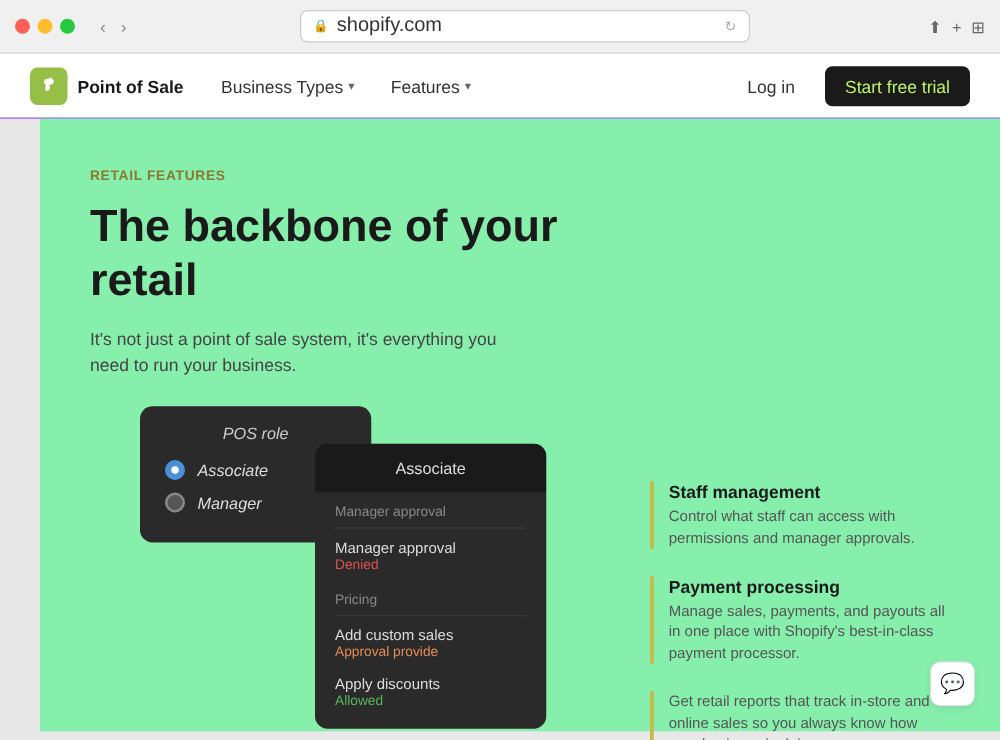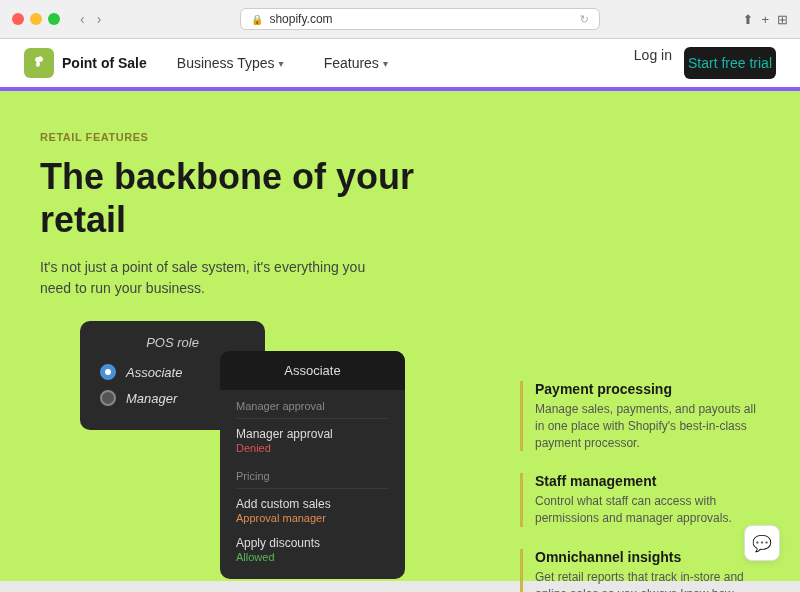--- a/index.html
+++ b/index.html
@@ -49,31 +49,31 @@
       align-items: center;
       background: white;
       border: 1px solid #ccc;
       border-radius: 6px;
       padding: 3px 10px;
       gap: 6px;
       max-width: 360px;
       margin: 0 auto;
     }
     .address-lock { font-size: 10px; color: #888; }
-    .address-text { font-size: 12px; color: #333; }
+    .address-text { font-size: 16px; color: #333; }
     .browser-actions {
       display: flex;
       gap: 8px;
       margin-left: 8px;
     }
 
     
     .nav {
       background: white;
-      border-bottom: 4px solid #8b5cf6;
+      border-bottom: 1px solid #8b5cf6;
       display: flex;
       align-items: center;
       padding: 0 24px;
       height: 52px;
     }
     .nav-logo {
       display: flex;
       align-items: center;
       gap: 8px;
       margin-right: 20px;
@@ -88,63 +88,64 @@
       justify-content: center;
     }
     .nav-logo-text {
       font-size: 14px;
       font-weight: 600;
       color: #1a1a1a;
     }
     .nav-links {
       display: flex;
       align-items: center;
-      gap: 20px;
+      gap: 9px;
       flex: 1;
     }
     .nav-link {
       font-size: 14px;
       color: #333;
       padding: 6px 10px;
       cursor: pointer;
       display: flex;
       align-items: center;
       gap: 4px;
       border-radius: 4px;
     }
     .nav-link .chevron { font-size: 10px; color: #666; }
     .nav-actions {
       display: flex;
-      align-items: flex-start;
-      gap: 12px;
+      align-items: center;
+      gap: 24px;
     }
     .btn-login {
       font-size: 14px;
       color: #333;
       cursor: pointer;
       background: none;
       border: none;
     }
     .btn-trial {
       background: #1a1a1a;
-      color: #14b8a6;
+      color: #bef264;
       border: none;
       border-radius: 6px;
-      padding: 8px 4px;
+      padding: 8px 16px;
       font-size: 14px;
       cursor: pointer;
       font-weight: 500;
     }
 
     
     .main {
-      background: #bef264;
+      background: #86efac;
       min-height: 490px;
       padding: 40px 40px 20px;
       position: relative;
+      margin-left: 32px;
     }
 
     .hero-section {
       max-width: 420px;
     }
     .section-label {
       font-size: 11px;
       font-weight: 700;
       color: #8a7a2f;
       letter-spacing: 0.05em;
@@ -400,42 +401,41 @@
         <div class="permission-item">
           <div class="permission-item-title">Manager approval</div>
           <div class="permission-item-status denied">Denied</div>
         </div>
 
         <div class="permission-section-label">Pricing</div>
         <hr class="permission-section-divider">
 
         <div class="permission-item">
           <div class="permission-item-title">Add custom sales</div>
-          <div class="permission-item-status required">Approval manager</div>
+          <div class="permission-item-status required">Approval provide</div>
         </div>
 
         <div class="permission-item">
           <div class="permission-item-title">Apply discounts</div>
           <div class="permission-item-status allowed">Allowed</div>
         </div>
       </div>
     </div>
   </div>
 
   <div class="features-list">
     <div class="feature-item">
+      <div class="feature-item-title">Staff management</div>
+      <div class="feature-item-desc">Control what staff can access with permissions and manager approvals.</div>
+    </div>
+    <div class="feature-item">
       <div class="feature-item-title">Payment processing</div>
       <div class="feature-item-desc">Manage sales, payments, and payouts all in one place with Shopify's best-in-class payment processor.</div>
     </div>
     <div class="feature-item">
-      <div class="feature-item-title">Staff management</div>
-      <div class="feature-item-desc">Control what staff can access with permissions and manager approvals.</div>
-    </div>
-    <div class="feature-item">
-      <div class="feature-item-title">Omnichannel insights</div>
       <div class="feature-item-desc">Get retail reports that track in-store and online sales so you always know how your business is doing.</div>
     </div>
   </div>
 
   <div class="chat-button">
     <span>💬</span>
   </div>
 </div>
 
 </body></html>

